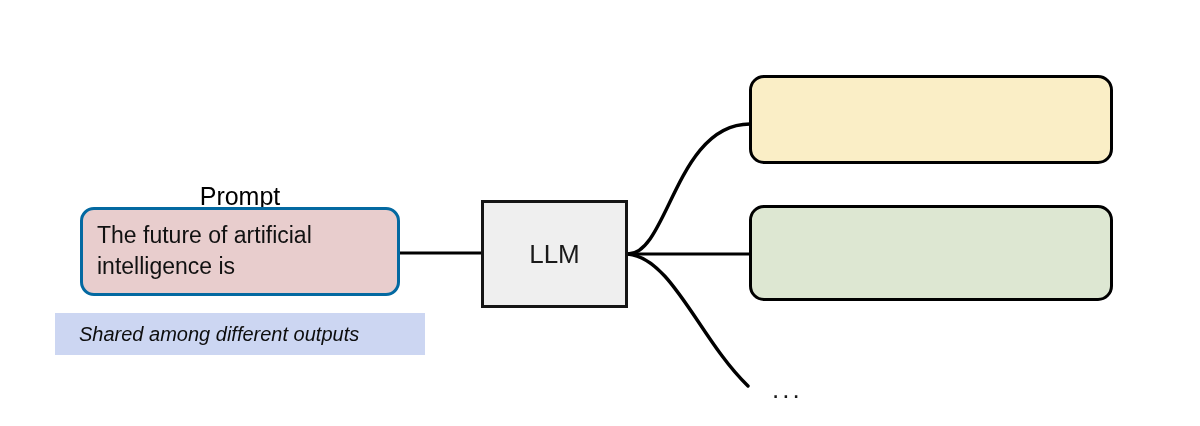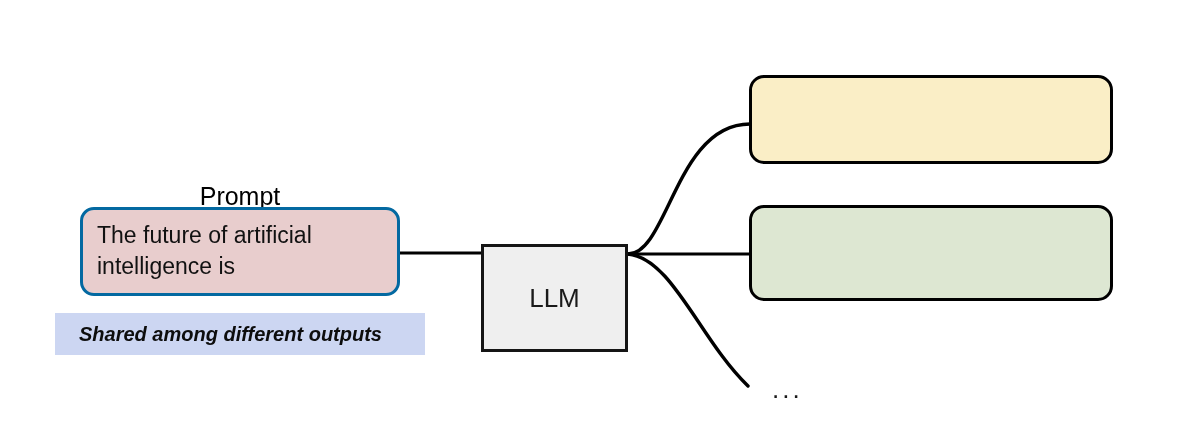--- a/index.html
+++ b/index.html
@@ -86,39 +86,38 @@
     height: 42px;
     background: #ccd6f2;
   }
   #shared-note-text {
     position: absolute;
     left: 24px;
     top: 8px;
     font-size: 20px;
     line-height: 26px;
     font-style: italic;
-    font-weight: bold;
+    font-weight: normal;
     color: #0d0d0d;
     white-space: nowrap;
   }
 
   
   #llm-box {
     position: absolute;
     left: 481px;
     top: 200px;
     width: 147px;
     height: 108px;
     box-sizing: border-box;
     background: #efefef;
     border: 3px solid #151515;
     display: flex;
     align-items: center;
     justify-content: center;
-    margin-top: 44px;
   }
   #llm-box-label {
     font-size: 26px;
     line-height: 28px;
     color: #1a1a1a;
   }
 
   
   .output-box {
     position: absolute;

